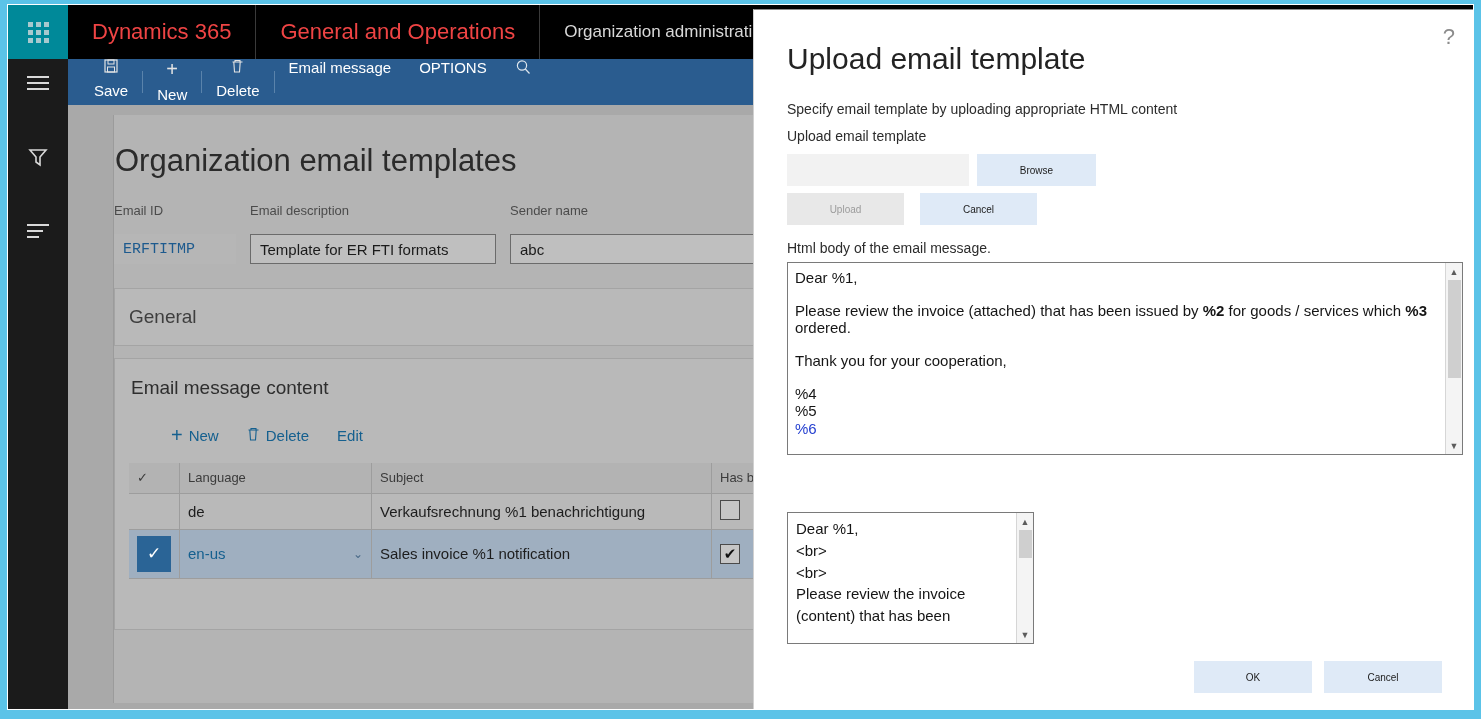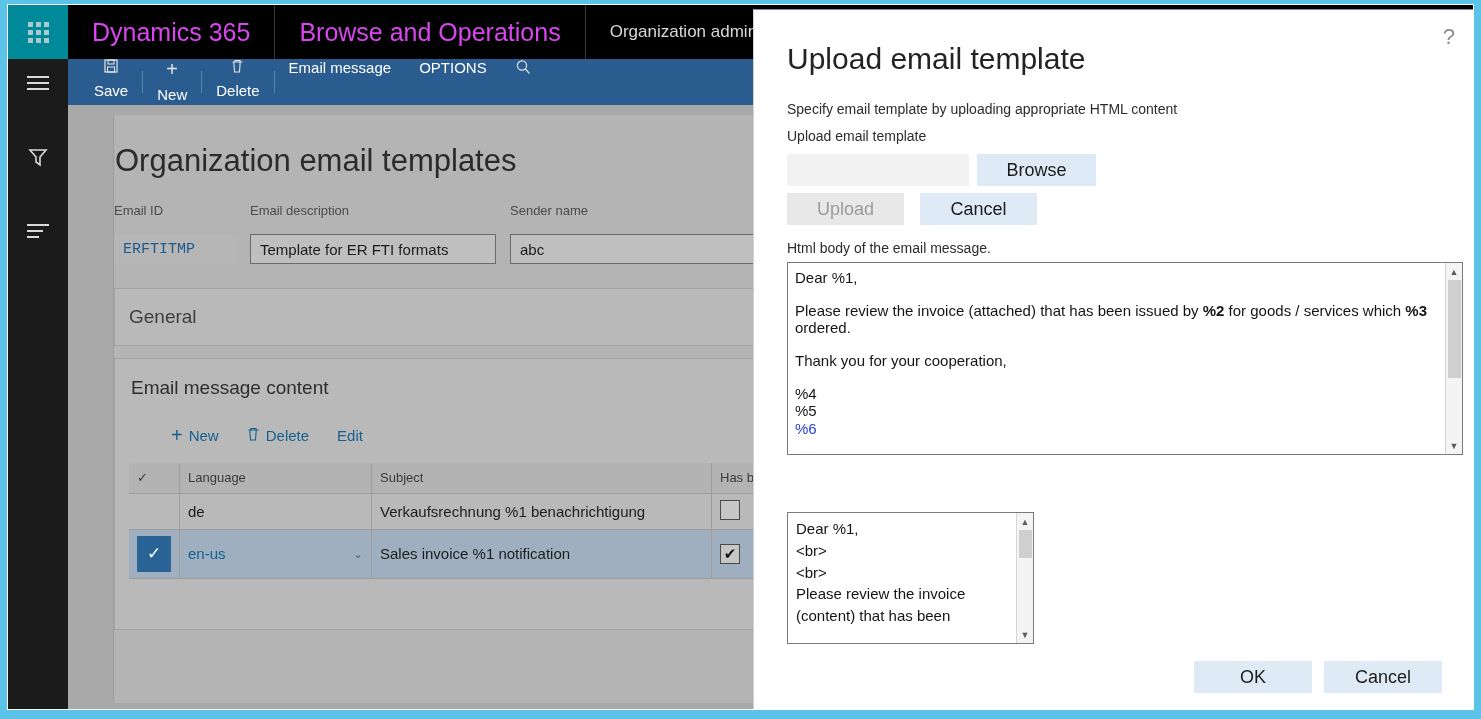--- a/index.html
+++ b/index.html
@@ -40,22 +40,22 @@
   .waffle-grid {
     display: grid;
     grid-template-columns: repeat(3, 5px);
     grid-template-rows: repeat(3, 5px);
     gap: 3px;
   }
   .waffle-grid i { background: #a8c9ce; display: block; width: 5px; height: 5px; }
   .nav-item {
     display: flex; align-items: center;
     padding: 0 24px;
-    color: #d946ef;
-    font-size: 25px;
+    color: #ef4444;
+    font-size: 22px;
     font-weight: 300;
     white-space: nowrap;
     cursor: pointer;
     border-left: 1px solid #3a3a3a;
   }
   .nav-item.first { border-left: none; }
   .nav-item.module { font-size: 17px; color: #d8d8d8; }
 
   #leftrail {
     position: absolute; left: 0; top: 54px;
@@ -236,21 +236,21 @@
   .dlg-text { font-size: 14px; color: #2c2c2c; margin-top: 25px; }
   .dlg-sub  { font-size: 14px; color: #2c2c2c; margin-top: 11px; }
   #uploadrow { display: flex; gap: 8px; margin-top: 10px; }
   #filebox {
     width: 182px; height: 32px;
     background: #f2f2f2; border: none;
   }
   .btn {
     height: 32px;
     border: none;
-    font-size: 18px;
+    font-size: 10px;
     font-family: "Liberation Sans", sans-serif;
     cursor: pointer;
   }
   .btn-blue { background: #dfeaf7; color: #1c1c1c; }
   .btn-disabled { background: #e8e8e8; color: #9b9b9b; cursor: default; }
   #btn-browse { width: 119px; }
   #actionrow { display: flex; gap: 16px; margin-top: 7px; }
   #btn-upload { width: 117px; }
   #btn-cancel-upload { width: 117px; }
 
@@ -335,21 +335,21 @@
             <i></i>
             <i></i>
             <i></i>
             <i></i>
             <i></i>
             <i></i>
             <i></i>
         </span>
       </div>
       <div class="nav-item first">Dynamics 365</div>
-      <div class="nav-item">Browse and Operations</div>
+      <div class="nav-item">General and Operations</div>
       <div class="nav-item module">Organization administratio</div>
     </div>
 
     <div id="leftrail">
       <div class="rail-btn">
         <span class="hamburger">
           <span></span>
             <span></span>
             <span></span>
         </span>

